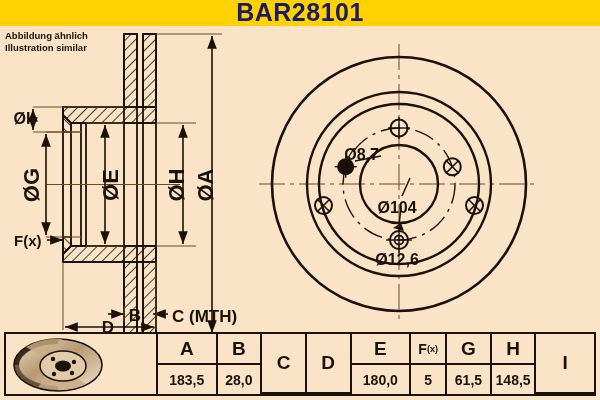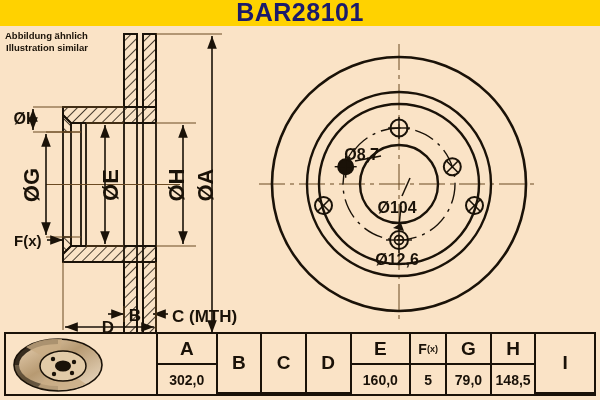--- a/index.html
+++ b/index.html
@@ -23,21 +23,20 @@
     font-size:25px;font-weight:bold;letter-spacing:.5px;
     color:#1b1b6b;
     line-height:26px;
   }
 
   
   .note{
     position:absolute;left:5px;top:30px;
     font-size:9.5px;font-weight:bold;color:#1a1208;
     line-height:11.5px;
-    text-align:right;
   }
 
   
   .draw-svg{position:absolute;left:0;top:26px;}
 
   
   .spec-table{
     position:absolute;left:4px;top:332px;
     width:592px;height:64px;
     border:2px solid #1a1208;
@@ -301,42 +300,43 @@
         <circle cx="47" cy="25" r="2.2" fill="#1a1208"></circle>
         <circle cx="68" cy="28" r="2.2" fill="#1a1208"></circle>
         <circle cx="66" cy="39" r="2.2" fill="#1a1208"></circle>
         <circle cx="48" cy="40" r="2.2" fill="#1a1208"></circle>
       </svg>
     </div>
 
     <div class="grid-cell-wrap" id="table-cols">
         <div class="col wide">
           <div class="cell-head">A</div>
-          <div class="cell-val">302,0</div>
+          <div class="cell-val">183,5</div>
         </div>
         <div class="col">
           <div class="cell-head">B</div>
+          <div class="cell-val">28,0</div>
         </div>
         <div class="col">
           <div class="cell-head">C</div>
         </div>
         <div class="col">
           <div class="cell-head">D</div>
         </div>
         <div class="col wide">
           <div class="cell-head">E</div>
-          <div class="cell-val">160,0</div>
+          <div class="cell-val">180,0</div>
         </div>
         <div class="col narrow">
           <div class="cell-head small">F<span class="sub">(x)</span></div>
           <div class="cell-val">5</div>
         </div>
         <div class="col">
           <div class="cell-head">G</div>
-          <div class="cell-val">79,0</div>
+          <div class="cell-val">61,5</div>
         </div>
         <div class="col">
           <div class="cell-head">H</div>
           <div class="cell-val">148,5</div>
         </div>
         <div class="col wide">
           <div class="cell-head">I</div>
         </div>
       </div>
   </div>

